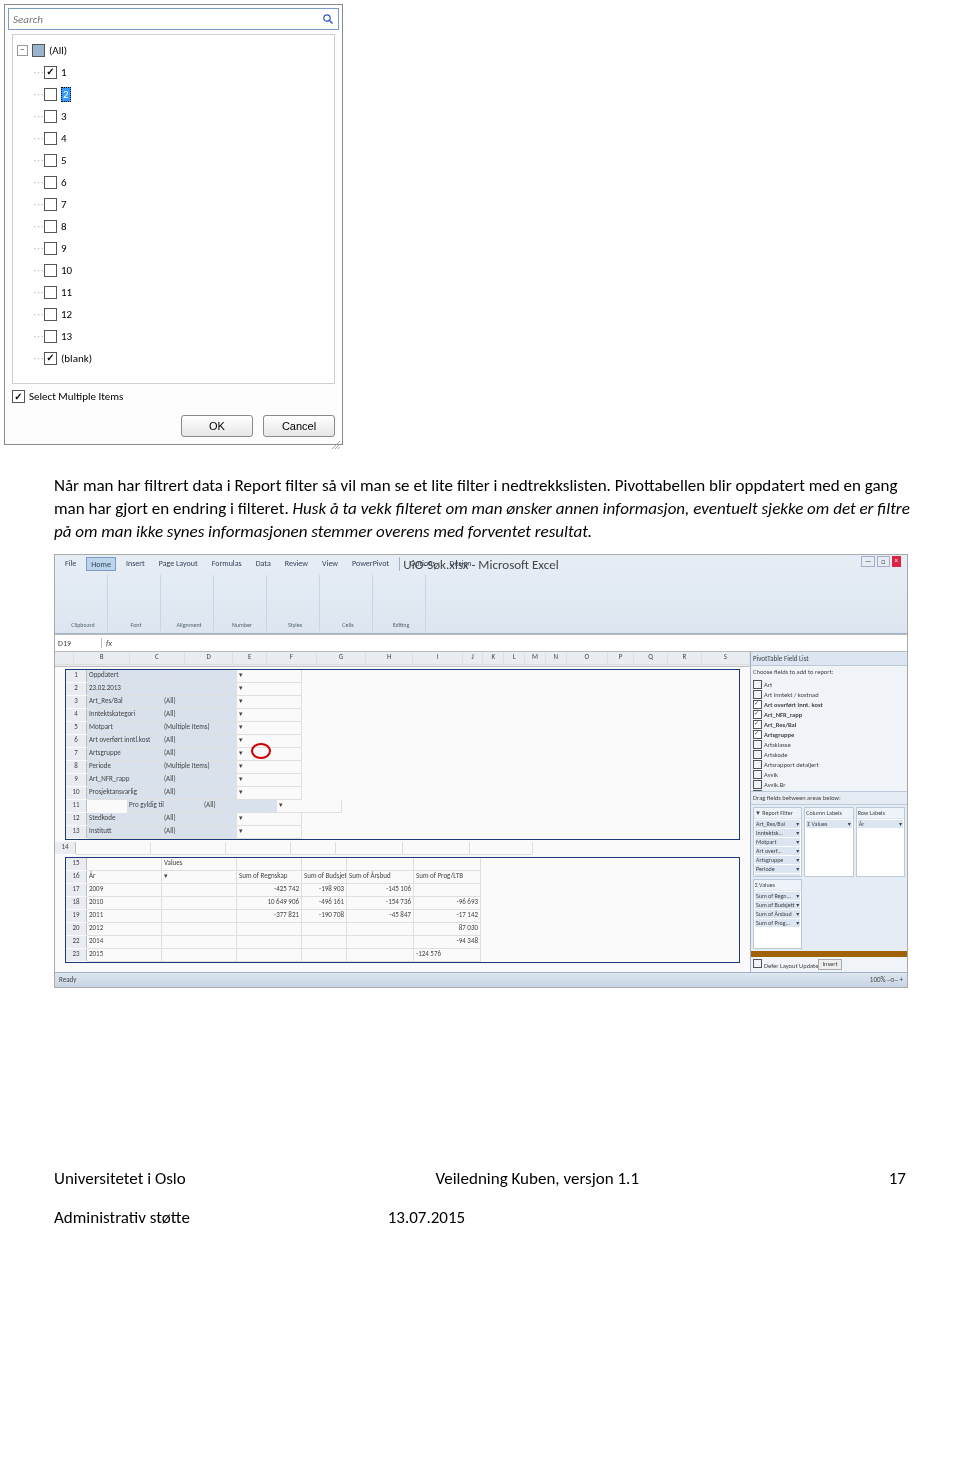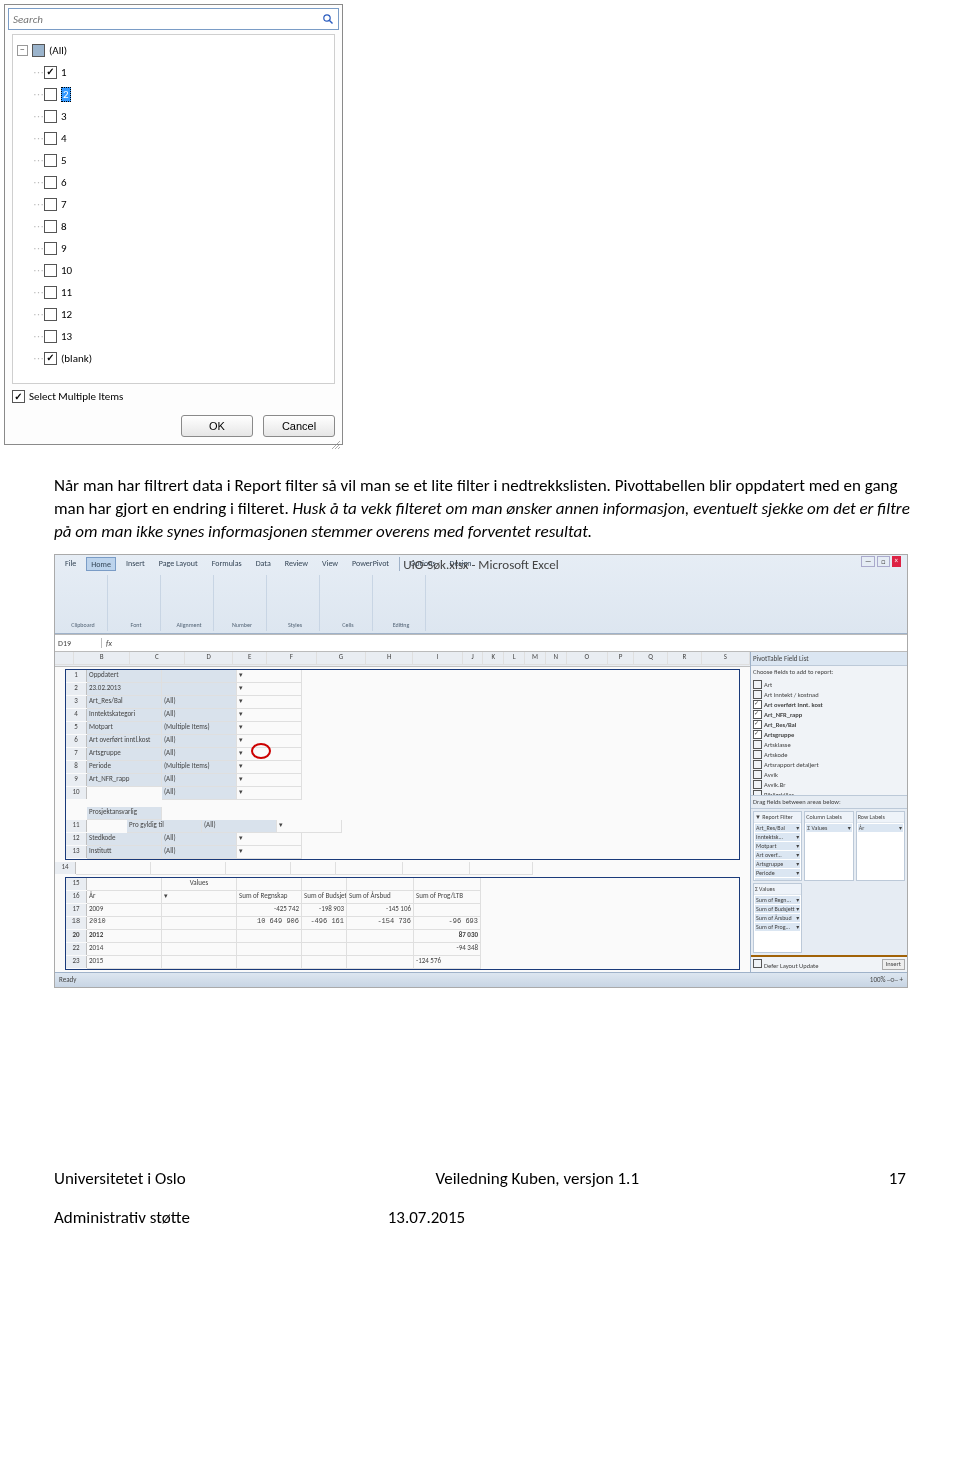--- a/index.html
+++ b/index.html
@@ -299,21 +299,21 @@
               <div class="cell" style="width: 60px;">▾</div>
             </div>
             <div style="display: flex;">
               <div class="row-hdr">9</div>
               <div class="cell" style="width: 70px; background: rgb(217, 226, 236);">Art_NFR_rapp</div>
               <div class="cell" style="width: 70px; background: rgb(217, 226, 236);">(All)</div>
               <div class="cell" style="width: 60px;">▾</div>
             </div>
             <div style="display: flex;">
               <div class="row-hdr">10</div>
-              <div class="cell" style="width: 70px; background: rgb(217, 226, 236); margin-top: 20px;">Prosjektansvarlig</div>
+              <div class="cell" style="width: 70px; background: rgb(217, 226, 236);">Prosjektansvarlig</div>
               <div class="cell" style="width: 70px; background: rgb(217, 226, 236);">(All)</div>
               <div class="cell" style="width: 60px;">▾</div>
             </div>
             <div style="display: flex;">
               <div class="row-hdr">11</div>
               <div class="cell" style="width: 70px; background: rgb(217, 226, 236); margin-left: 40px;">Pro gyldig til</div>
               <div class="cell" style="width: 70px; background: rgb(217, 226, 236);">(All)</div>
               <div class="cell" style="width: 60px;">▾</div>
             </div>
             <div style="display: flex;">
@@ -336,21 +336,21 @@
             <div class="cell" style="width: 60px;"></div>
             <div class="cell" style="width: 40px;"></div>
             <div class="cell" style="width: 62px;"></div>
             <div class="cell" style="width: 62px;"></div>
             <div class="cell" style="width: 58px;"></div>
           </div>
           <div class="pivot-block">
             <div style="display: flex;">
               <div class="row-hdr">15</div>
               <div class="cell" style="width: 70px;"></div>
-              <div class="cell" style="width: 70px; text-align: center;">Values</div>
+              <div class="cell" style="width: 70px;">Values</div>
               <div class="cell" style="width: 60px;"></div>
               <div class="cell" style="width: 40px;"></div>
               <div class="cell" style="width: 62px;"></div>
               <div class="cell" style="width: 62px;"></div>
             </div>
             <div style="display: flex;">
               <div class="row-hdr">16</div>
               <div class="cell" style="width: 70px;">År</div>
               <div class="cell" style="width: 70px;">▾</div>
               <div class="cell" style="width: 60px;">Sum of Regnskap</div>
@@ -360,30 +360,39 @@
             </div>
             <div style="display: flex;">
               <div class="row-hdr">17</div>
               <div class="cell" style="width: 70px;">2009</div>
               <div class="cell" style="width: 70px;"></div>
               <div class="cell" style="width: 60px; text-align: right;">-425 742</div>
               <div class="cell" style="width: 40px; text-align: right;">-198 903</div>
               <div class="cell" style="width: 62px; text-align: right;">-145 106</div>
               <div class="cell" style="width: 62px; text-align: right;"></div>
             </div>
-            <div style="display: flex; font-family: Liberation Mono, monospace;">
+            <div style="display: flex;">
               <div class="row-hdr">18</div>
               <div class="cell" style="width: 70px;">2010</div>
               <div class="cell" style="width: 70px;"></div>
               <div class="cell" style="width: 60px; text-align: right;">10 649 906</div>
               <div class="cell" style="width: 40px; text-align: right;">-496 161</div>
               <div class="cell" style="width: 62px; text-align: right;">-154 736</div>
               <div class="cell" style="width: 62px; text-align: right;">-96 693</div>
             </div>
-            <div style="display: flex; font-weight: bold;">
+            <div style="display: flex;">
+              <div class="row-hdr">19</div>
+              <div class="cell" style="width: 70px;">2011</div>
+              <div class="cell" style="width: 70px;"></div>
+              <div class="cell" style="width: 60px; text-align: right;">-377 821</div>
+              <div class="cell" style="width: 40px; text-align: right;">-190 708</div>
+              <div class="cell" style="width: 62px; text-align: right;">-45 847</div>
+              <div class="cell" style="width: 62px; text-align: right;">-17 142</div>
+            </div>
+            <div style="display: flex;">
               <div class="row-hdr">20</div>
               <div class="cell" style="width: 70px;">2012</div>
               <div class="cell" style="width: 70px;"></div>
               <div class="cell" style="width: 60px; text-align: right;"></div>
               <div class="cell" style="width: 40px; text-align: right;"></div>
               <div class="cell" style="width: 62px; text-align: right;"></div>
               <div class="cell" style="width: 62px; text-align: right;">87 030</div>
             </div>
             <div style="display: flex;">
               <div class="row-hdr">22</div>
@@ -519,21 +528,21 @@
             <div class="area-item">
               <span>Sum of Årsbud</span>
               <span>▾</span>
             </div>
             <div class="area-item">
               <span>Sum of Prog...</span>
               <span>▾</span>
             </div>
           </div>
         </div>
-      <div style="display:flex;justify-content:space-between;padding:2px;font-size:6.5px;border-top:2px solid #a16207">
+      <div style="display:flex;justify-content:flex-start;padding:2px;font-size:6.5px;border-top:6px solid #a16207">
         <span><span class="mini-check"></span><span>Defer Layout Update</span></span>
         <span style="border:1px solid #aaa;padding:0 3px;background:#eee">Insert</span>
       </div>
     </div>
   </div>
   <div class="status-bar">
     <span>Ready</span>
     <span>100% ─○─ +</span>
   </div>
 </div>

